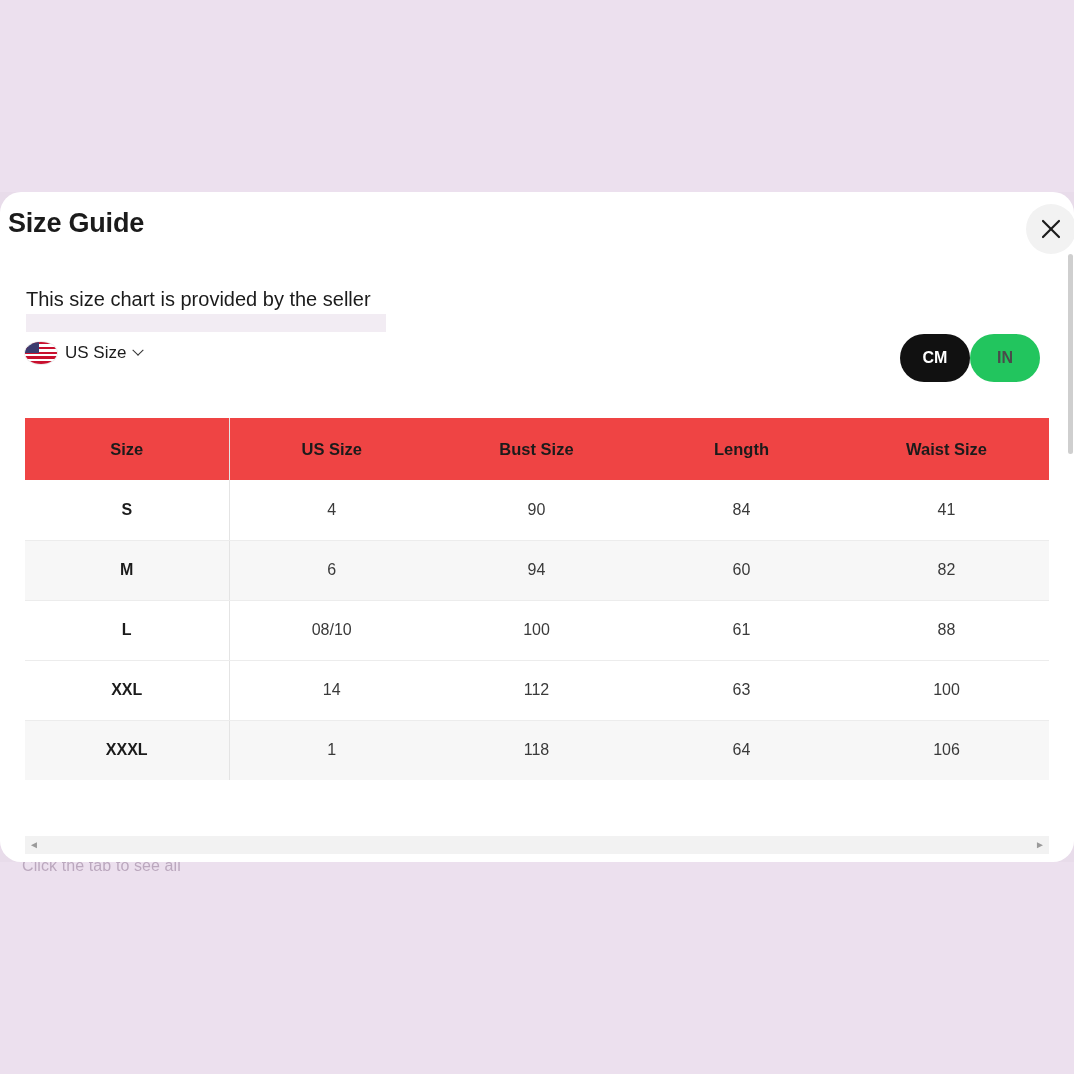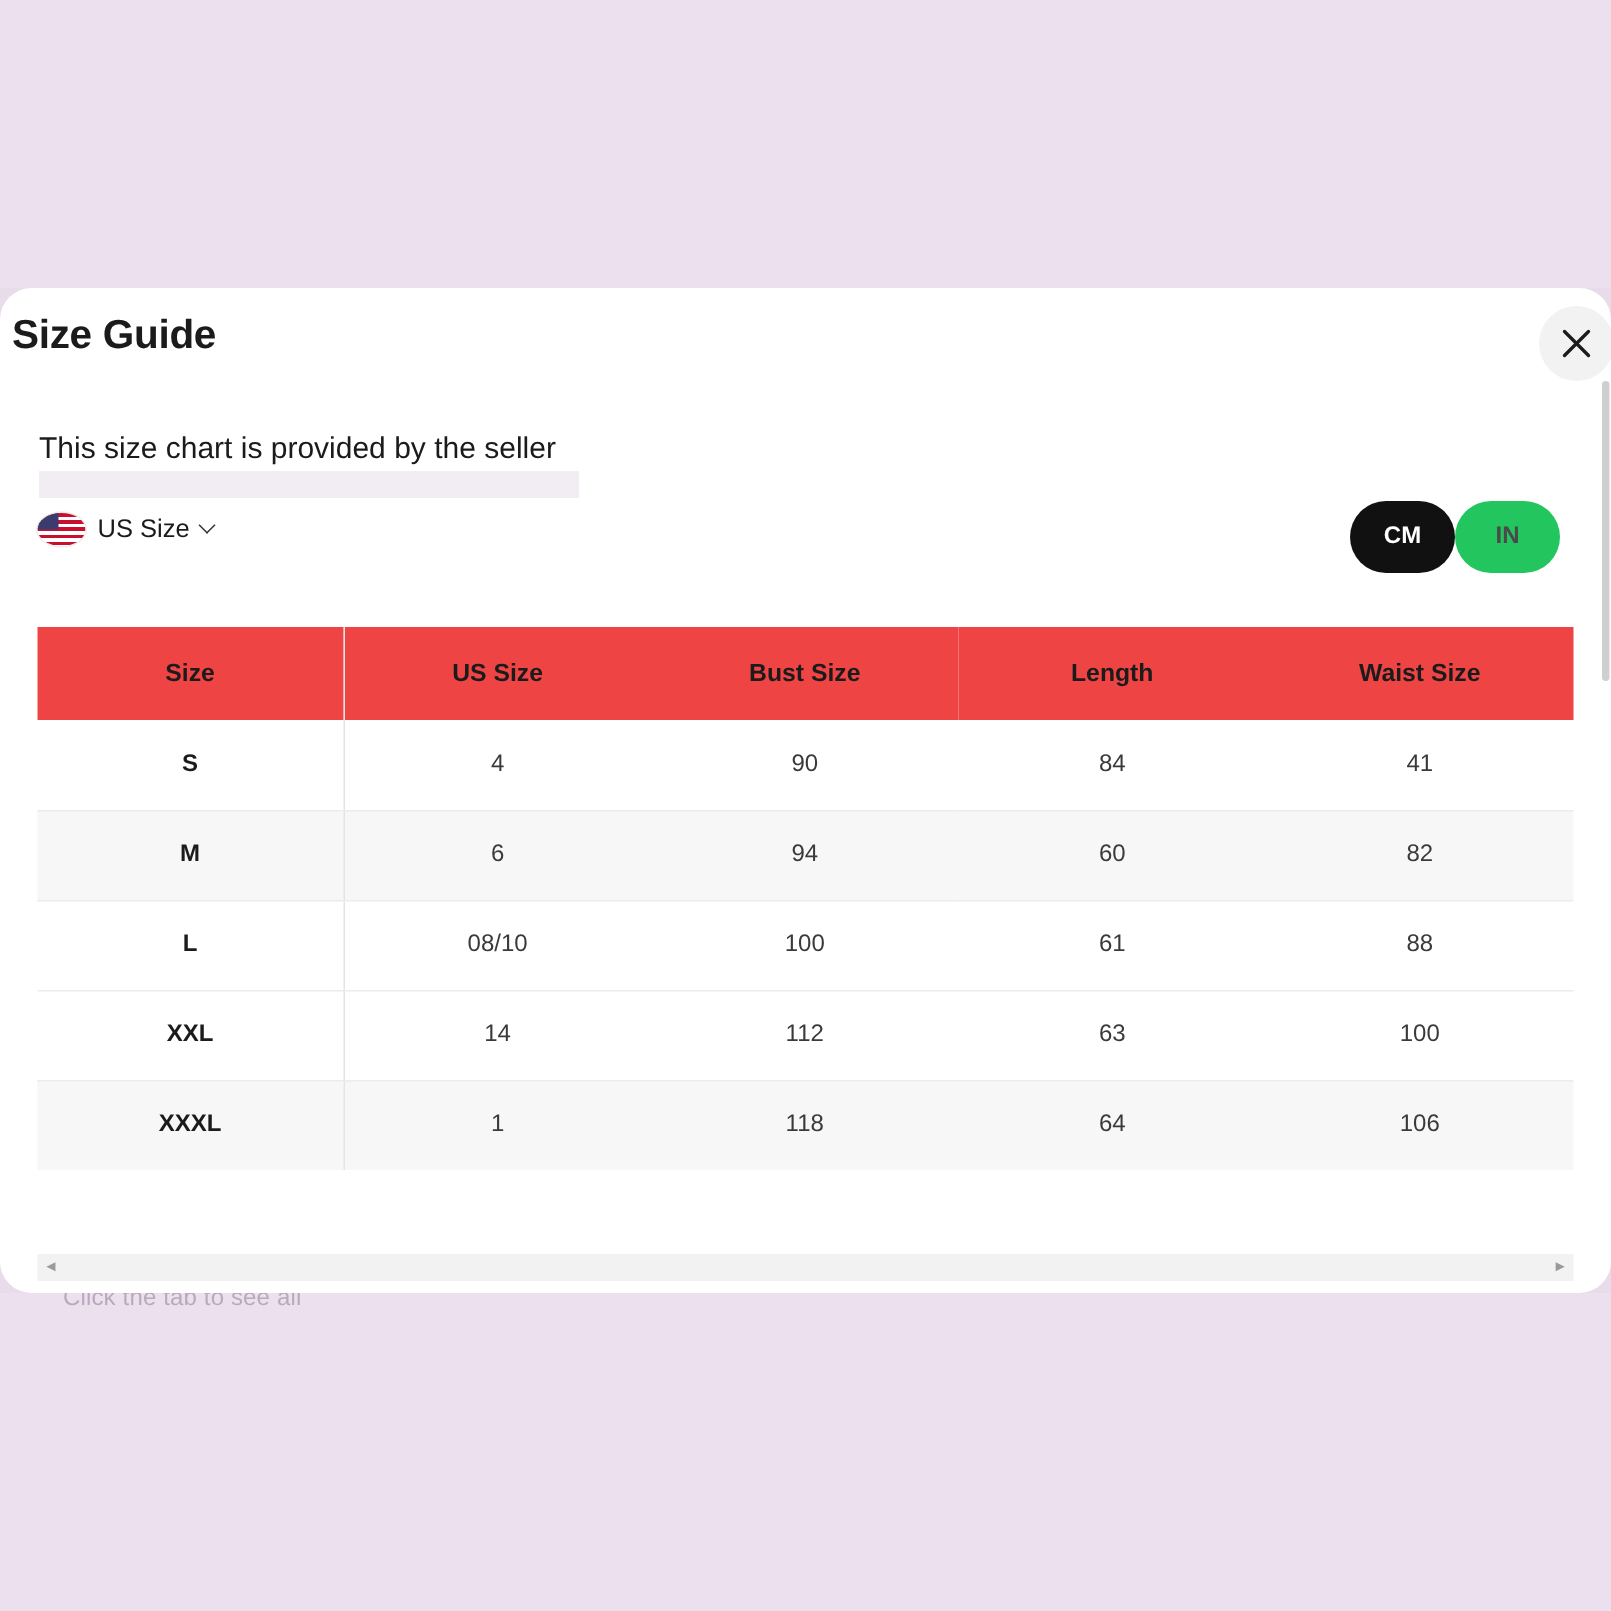--- a/index.html
+++ b/index.html
@@ -27,21 +27,21 @@
     background: #ece0ee;
   }
   .page-bg-bottom {
     position: absolute;
     left: 0; top: 862px;
     width: 1074px; height: 212px;
     background: #ece0ee;
   }
   .ghost-text {
     position: absolute;
-    left: 42px;
+    left: 22px;
     top: 857px;
     font-size: 16px;
     color: #b39fb6;
     letter-spacing: .1px;
     white-space: nowrap;
     opacity: .85;
   }
 
   
   .modal {

